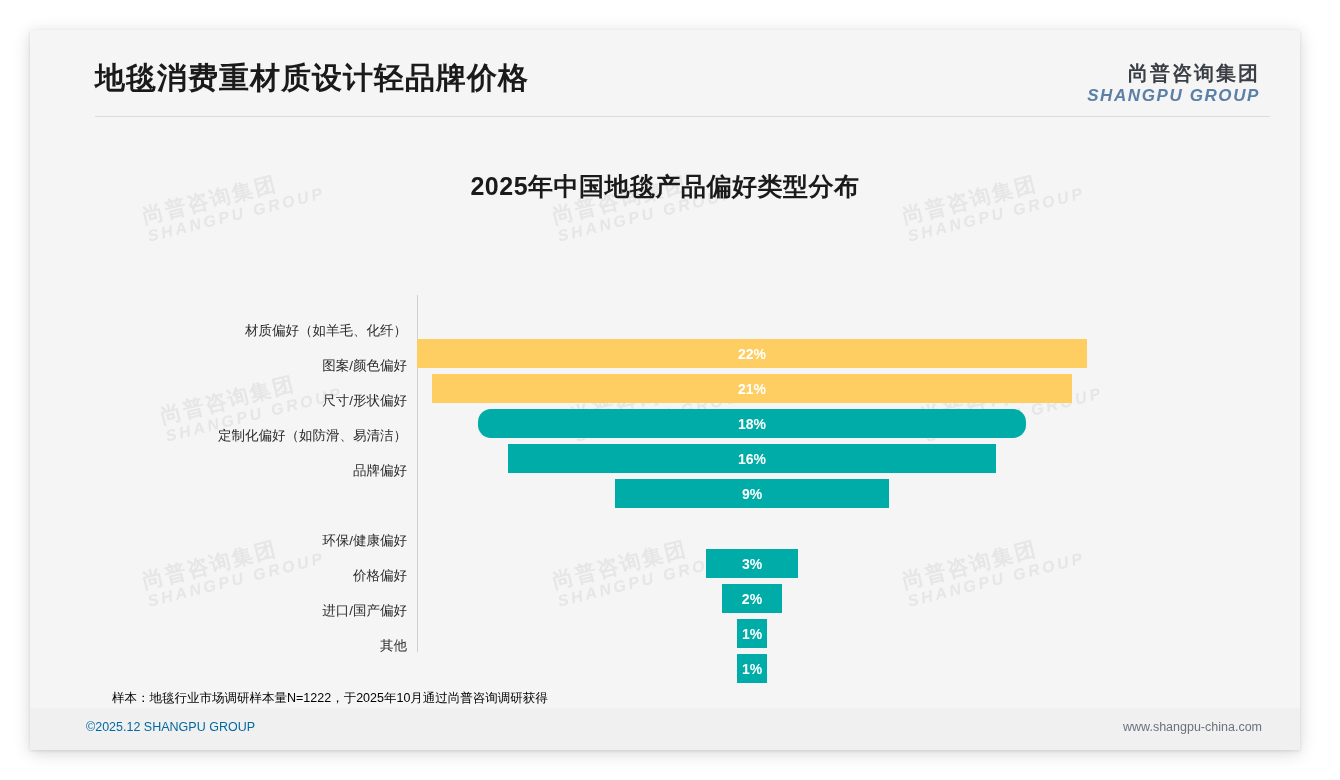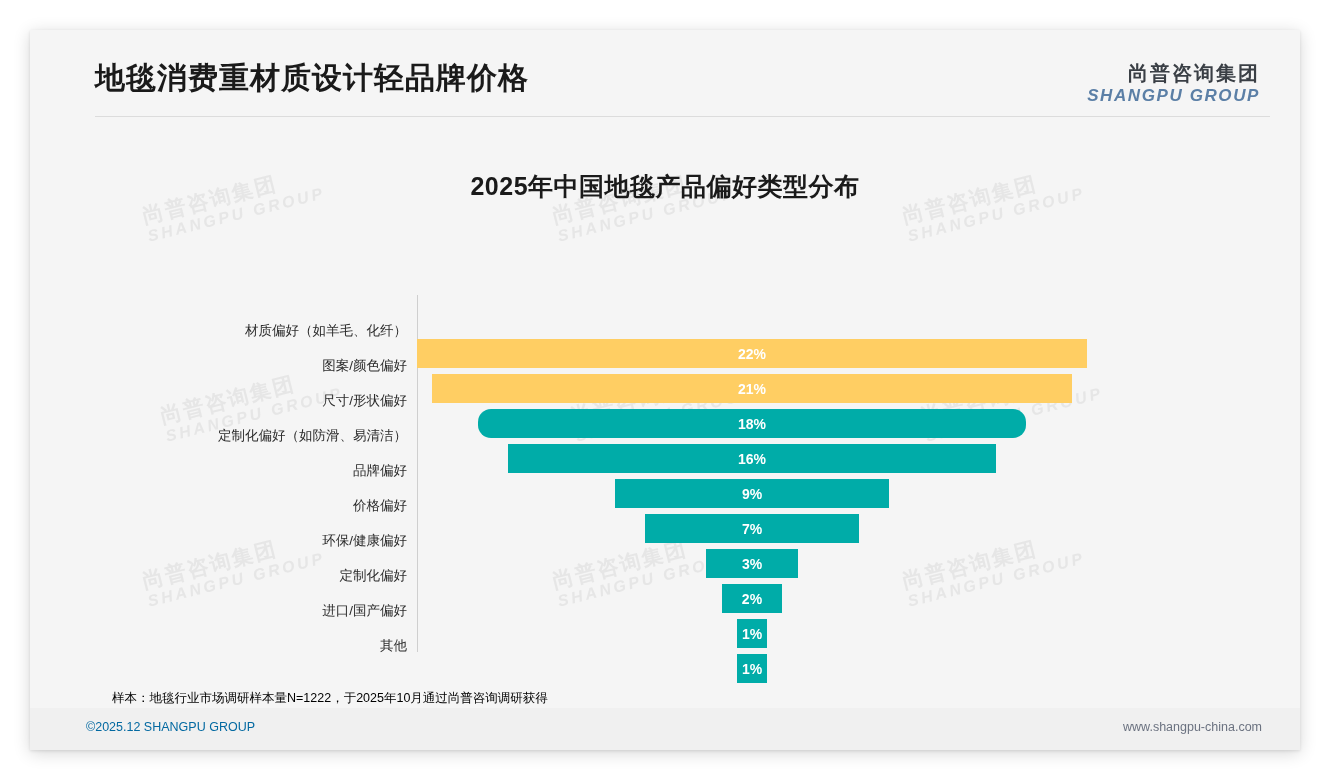--- a/index.html
+++ b/index.html
@@ -287,34 +287,28 @@
         <div class="row-bar" style="left: 478.364px; width: 487.273px; background: rgb(0, 172, 168);">
           <span class="bar-value">16%</span>
         </div>
       </div>
       <div class="chart-row" style="top: 178px;">
         <div class="row-label">品牌偏好</div>
         <div class="row-bar" style="left: 584.955px; width: 274.091px; background: rgb(0, 172, 168);">
           <span class="bar-value">9%</span>
         </div>
       </div>
-      <div class="chart-row" style="top: 213px;">
-        <div class="row-label">价格偏好</div>
-        <div class="row-bar" style="left: 615.409px; width: 213.182px; background: rgb(0, 172, 168);">
-          <span class="bar-value">7%</span>
-        </div>
-      </div>
       <div class="chart-row" style="top: 248px;">
         <div class="row-label">环保/健康偏好</div>
         <div class="row-bar" style="left: 676.318px; width: 91.3636px; background: rgb(0, 172, 168);">
           <span class="bar-value">3%</span>
         </div>
       </div>
       <div class="chart-row" style="top: 283px;">
-        <div class="row-label">定制化偏好</div>
+        <div class="row-label">价格偏好</div>
         <div class="row-bar" style="left: 691.545px; width: 60.9091px; background: rgb(0, 172, 168);">
           <span class="bar-value">2%</span>
         </div>
       </div>
       <div class="chart-row" style="top: 318px;">
         <div class="row-label">进口/国产偏好</div>
         <div class="row-bar" style="left: 706.773px; width: 30.4545px; background: rgb(0, 172, 168);">
           <span class="bar-value">1%</span>
         </div>
       </div>

